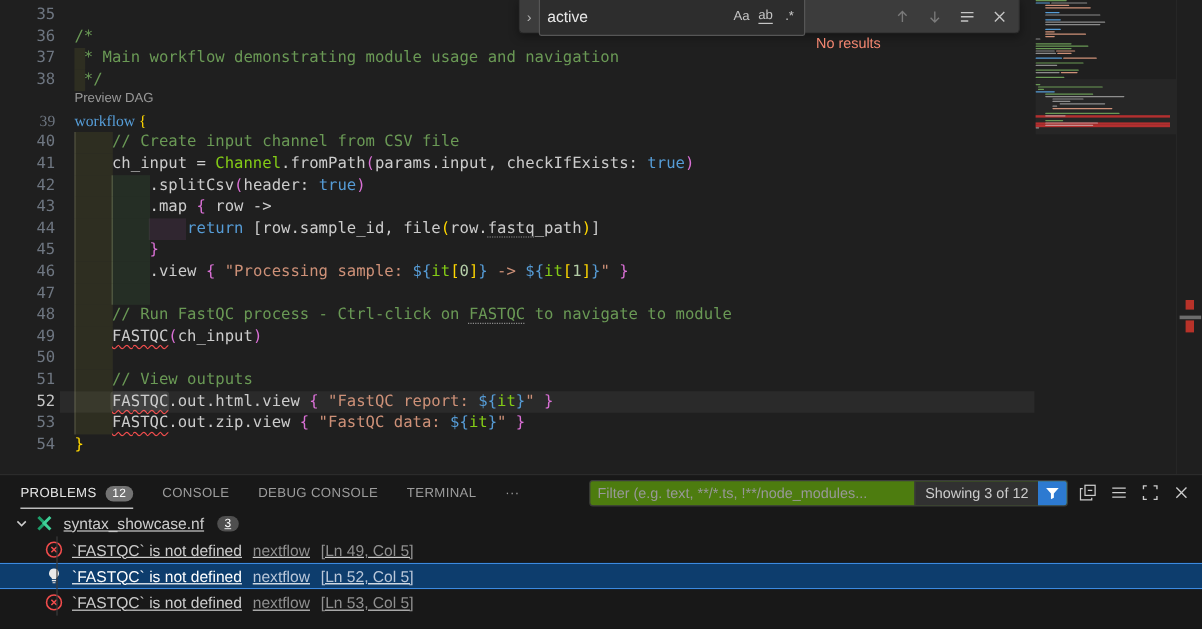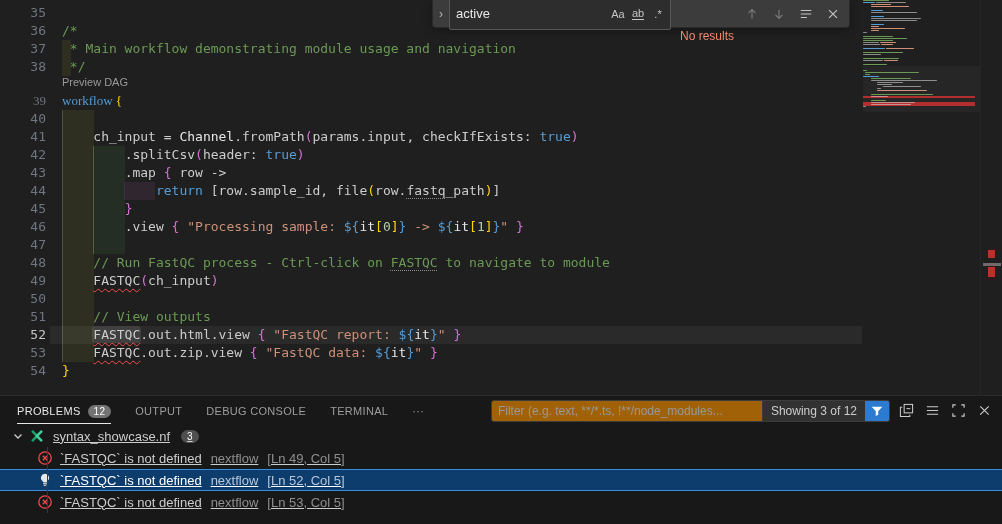--- a/index.html
+++ b/index.html
@@ -10,21 +10,21 @@
   .code-lines{position:absolute;inset:0;font-family:"DejaVu Sans Mono",monospace;font-size:13px;}
   .code-row{position:absolute;left:0;width:862px;height:18px;line-height:18px;white-space:pre;}
   .linehl{position:absolute;left:50px;top:0;width:812px;height:18px;background:rgba(255,255,255,0.05);}
   .lnum{position:absolute;left:0;top:0;width:46px;text-align:right;color:#6e7681;}
   .lnum.on{color:#c6c6c6;}
   .codetxt{position:absolute;left:62px;top:0;}
   .band{position:absolute;top:0;height:18px;}
   .codelens{position:absolute;left:62px;height:14px;line-height:14px;font-size:11px;color:#999999;
             font-family:"Liberation Sans",sans-serif;cursor:pointer;}
   .tk-d{color:#cccccc}.tk-c{color:#6a9955}.tk-k{color:#569cd6}.tk-s{color:#ce9178}
-  .tk-v{color:#e5e5e5}.tk-n{color:#b5cea8}.tk-bg{color:#ffd700}.tk-bp{color:#da70d6}
+  .tk-v{color:#84cc16}.tk-n{color:#b5cea8}.tk-bg{color:#ffd700}.tk-bp{color:#da70d6}
   .dc-sq{text-decoration:underline wavy #f14c4c 1px;text-decoration-skip-ink:none;text-underline-offset:3px;}
   .dc-dot{text-decoration:underline dotted rgba(200,200,200,0.65) 1px;text-underline-offset:3px;}
   .dc-hl{background:rgba(200,200,200,0.14);border-radius:2px;outline:1px solid rgba(255,255,255,0.10);}
   
   .find{position:absolute;left:432px;top:0;width:418px;height:28px;background:#3c3c3c;
         border:1px solid #2a2a2a;border-top:none;border-radius:0 0 4px 4px;box-sizing:border-box;
         display:flex;align-items:center;box-shadow:0 2px 8px rgba(0,0,0,0.35);z-index:5;}
   .find-toggle{width:16px;height:100%;display:flex;align-items:center;justify-content:center;
         color:#b5b5b5;font-size:12px;cursor:pointer;}
   .find-input{width:222px;height:32px;background:#2d2d2d;border:1px solid #565656;border-radius:2px;
@@ -46,21 +46,21 @@
   
   .panel{position:absolute;left:0;top:395px;width:1002px;height:129px;background:#181818;
          border-top:1px solid #2b2b2b;box-sizing:border-box;}
   .panel-top{display:flex;align-items:center;height:29px;padding:0 8px 0 17px;}
   .ptabs{display:flex;align-items:center;gap:24px;}
   .ptab{font-size:11px;letter-spacing:0.3px;color:#9d9d9d;display:flex;align-items:center;gap:7px;
         padding:7px 0 5px;border-bottom:1px solid transparent;cursor:pointer;white-space:nowrap;}
   .ptab.active{color:#e7e7e7;border-bottom-color:#e7e7e7;}
   .badge-blue{background:#737373;color:#ffffff;font-size:10px;border-radius:10px;padding:1px 6px;}
   .panel-right{margin-left:auto;display:flex;align-items:center;gap:6px;}
-  .pfilter{display:flex;align-items:center;height:22px;background:#a16207;border:1px solid #3c3c3c;
+  .pfilter{display:flex;align-items:center;height:22px;background:#4d7c0f;border:1px solid #3c3c3c;
            border-radius:3px;box-sizing:border-box;overflow:hidden;}
   .pfilter input{width:258px;background:transparent;border:none;outline:none;color:#cccccc;
            font-size:12px;padding:0 6px;font-family:inherit;}
   .pfilter input::placeholder{color:#989898;}
   .showing{color:#cccccc;font-size:12px;padding:0 8px;border-left:1px solid #3c3c3c;white-space:nowrap;height:100%;display:flex;align-items:center;background:#313131;}
   .funnel{width:24px;height:22px;background:#2d7ad1;display:flex;align-items:center;justify-content:center;cursor:pointer;}
   .pbtn{width:20px;height:20px;display:flex;align-items:center;justify-content:center;border-radius:3px;cursor:pointer;}
   .tree{position:relative;}
   .trow{height:22px;display:flex;align-items:center;font-size:13px;color:#cccccc;cursor:pointer;position:relative;text-decoration:underline;}
   .trow .src{color:#8f8f8f;margin-left:9px;}
@@ -81,21 +81,21 @@
 <div class="root">
 
   <div class="editor">
     <div class="code-lines">
         <div class="code-row" style="top: 4px;"><span class="lnum">35</span><span class="codetxt"></span></div>
         <div class="code-row" style="top: 22px;"><span class="lnum">36</span><span class="codetxt"><span class="tk-c">/*</span></span></div>
         <div class="code-row" style="top: 40px;"><div class="band" style="left: 62px; width: 9px; background: rgba(255, 255, 64, 0.07);"></div><span class="lnum">37</span><span class="codetxt"><span class="tk-c"> * Main workflow demonstrating module usage and navigation</span></span></div>
         <div class="code-row" style="top: 58px;"><div class="band" style="left: 62px; width: 9px; background: rgba(255, 255, 64, 0.07);"></div><span class="lnum">38</span><span class="codetxt"><span class="tk-c"> */</span></span></div>
         <div class="codelens" style="top: 75px;">Preview DAG</div>
         <div class="code-row" style="top: 92px; font-family: Liberation Serif, serif;"><span class="lnum">39</span><span class="codetxt"><span class="tk-k">workflow </span><span class="tk-bg">{</span></span></div>
-        <div class="code-row" style="top: 110px;"><div class="band" style="left: 62px; width: 31px; background: rgba(255, 255, 64, 0.07); border-left: 1px solid rgba(220, 220, 180, 0.22);"></div><span class="lnum">40</span></div>
+        <div class="code-row" style="top: 110px;"><div class="band" style="left: 62px; width: 31px; background: rgba(255, 255, 64, 0.07); border-left: 1px solid rgba(220, 220, 180, 0.22);"></div><span class="lnum">40</span><span class="codetxt"><span class="tk-d">    </span><span class="tk-c">// Create input channel from CSV file</span></span></div>
         <div class="code-row" style="top: 128px;"><div class="band" style="left: 62px; width: 31px; background: rgba(255, 255, 64, 0.07); border-left: 1px solid rgba(220, 220, 180, 0.22);"></div><span class="lnum">41</span><span class="codetxt"><span class="tk-d">    </span><span class="tk-d">ch_input = </span><span class="tk-v">Channel</span><span class="tk-d">.fromPath</span><span class="tk-bp">(</span><span class="tk-d">params.input, checkIfExists: </span><span class="tk-k">true</span><span class="tk-bp">)</span></span></div>
         <div class="code-row" style="top: 146px;"><div class="band" style="left: 62px; width: 31px; background: rgba(255, 255, 64, 0.07); border-left: 1px solid rgba(220, 220, 180, 0.22);"></div><div class="band" style="left: 93px; width: 31px; background: rgba(127, 255, 127, 0.07); border-left: 1px solid rgba(220, 220, 180, 0.22);"></div><span class="lnum">42</span><span class="codetxt"><span class="tk-d">        </span><span class="tk-d">.splitCsv</span><span class="tk-bp">(</span><span class="tk-d">header: </span><span class="tk-k">true</span><span class="tk-bp">)</span></span></div>
         <div class="code-row" style="top: 164px;"><div class="band" style="left: 62px; width: 31px; background: rgba(255, 255, 64, 0.07); border-left: 1px solid rgba(220, 220, 180, 0.22);"></div><div class="band" style="left: 93px; width: 31px; background: rgba(127, 255, 127, 0.07); border-left: 1px solid rgba(220, 220, 180, 0.22);"></div><span class="lnum">43</span><span class="codetxt"><span class="tk-d">        </span><span class="tk-d">.map </span><span class="tk-bp">{</span><span class="tk-d"> row -&gt;</span></span></div>
         <div class="code-row" style="top: 182px;"><div class="band" style="left: 62px; width: 31px; background: rgba(255, 255, 64, 0.07); border-left: 1px solid rgba(220, 220, 180, 0.22);"></div><div class="band" style="left: 93px; width: 31px; background: rgba(127, 255, 127, 0.07); border-left: 1px solid rgba(220, 220, 180, 0.22);"></div><div class="band" style="left: 124px; width: 31px; background: rgba(255, 127, 255, 0.08);"></div><span class="lnum">44</span><span class="codetxt"><span class="tk-d">            </span><span class="tk-k">return</span><span class="tk-d"> [row.sample_id, file</span><span class="tk-bg">(</span><span class="tk-d">row.</span><span class="tk-d dc-dot">fastq</span><span class="tk-d">_path</span><span class="tk-bg">)</span><span class="tk-d">]</span></span></div>
         <div class="code-row" style="top: 200px;"><div class="band" style="left: 62px; width: 31px; background: rgba(255, 255, 64, 0.07); border-left: 1px solid rgba(220, 220, 180, 0.22);"></div><div class="band" style="left: 93px; width: 31px; background: rgba(127, 255, 127, 0.07); border-left: 1px solid rgba(220, 220, 180, 0.22);"></div><span class="lnum">45</span><span class="codetxt"><span class="tk-d">        </span><span class="tk-bp">}</span></span></div>
         <div class="code-row" style="top: 218px;"><div class="band" style="left: 62px; width: 31px; background: rgba(255, 255, 64, 0.07); border-left: 1px solid rgba(220, 220, 180, 0.22);"></div><div class="band" style="left: 93px; width: 31px; background: rgba(127, 255, 127, 0.07); border-left: 1px solid rgba(220, 220, 180, 0.22);"></div><span class="lnum">46</span><span class="codetxt"><span class="tk-d">        </span><span class="tk-d">.view </span><span class="tk-bp">{</span><span class="tk-d"> </span><span class="tk-s">"Processing sample: </span><span class="tk-k">${</span><span class="tk-v">it</span><span class="tk-bg">[</span><span class="tk-n">0</span><span class="tk-bg">]</span><span class="tk-k">}</span><span class="tk-s"> -&gt; </span><span class="tk-k">${</span><span class="tk-v">it</span><span class="tk-bg">[</span><span class="tk-n">1</span><span class="tk-bg">]</span><span class="tk-k">}</span><span class="tk-s">"</span><span class="tk-d"> </span><span class="tk-bp">}</span></span></div>
         <div class="code-row" style="top: 236px;"><div class="band" style="left: 62px; width: 31px; background: rgba(255, 255, 64, 0.07); border-left: 1px solid rgba(220, 220, 180, 0.22);"></div><div class="band" style="left: 93px; width: 31px; background: rgba(127, 255, 127, 0.07); border-left: 1px solid rgba(220, 220, 180, 0.22);"></div><span class="lnum">47</span><span class="codetxt"></span></div>
         <div class="code-row" style="top: 254px;"><div class="band" style="left: 62px; width: 31px; background: rgba(255, 255, 64, 0.07); border-left: 1px solid rgba(220, 220, 180, 0.22);"></div><span class="lnum">48</span><span class="codetxt"><span class="tk-d">    </span><span class="tk-c">// Run FastQC process - Ctrl-click on </span><span class="tk-c dc-dot">FASTQC</span><span class="tk-c"> to navigate to module</span></span></div>
         <div class="code-row" style="top: 272px;"><div class="band" style="left: 62px; width: 31px; background: rgba(255, 255, 64, 0.07); border-left: 1px solid rgba(220, 220, 180, 0.22);"></div><span class="lnum">49</span><span class="codetxt"><span class="tk-d">    </span><span class="tk-d dc-sq">FASTQC</span><span class="tk-bp">(</span><span class="tk-d">ch_input</span><span class="tk-bp">)</span></span></div>
         <div class="code-row" style="top: 290px;"><div class="band" style="left: 62px; width: 31px; background: rgba(255, 255, 64, 0.07); border-left: 1px solid rgba(220, 220, 180, 0.22);"></div><span class="lnum">50</span><span class="codetxt"></span></div>
@@ -202,21 +202,21 @@
   </div>
 
   <div class="panel">
     <div class="panel-top">
       <div class="ptabs">
           <div class="ptab active">
             <span>PROBLEMS</span>
             <span class="badge-blue">12</span>
           </div>
           <div class="ptab">
-            <span>OUTPUT</span>
+            <span>CONSOLE</span>
           </div>
           <div class="ptab">
             <span>DEBUG CONSOLE</span>
           </div>
           <div class="ptab">
             <span>TERMINAL</span>
           </div>
           <div class="ptab">
             <span>···</span>
           </div>

